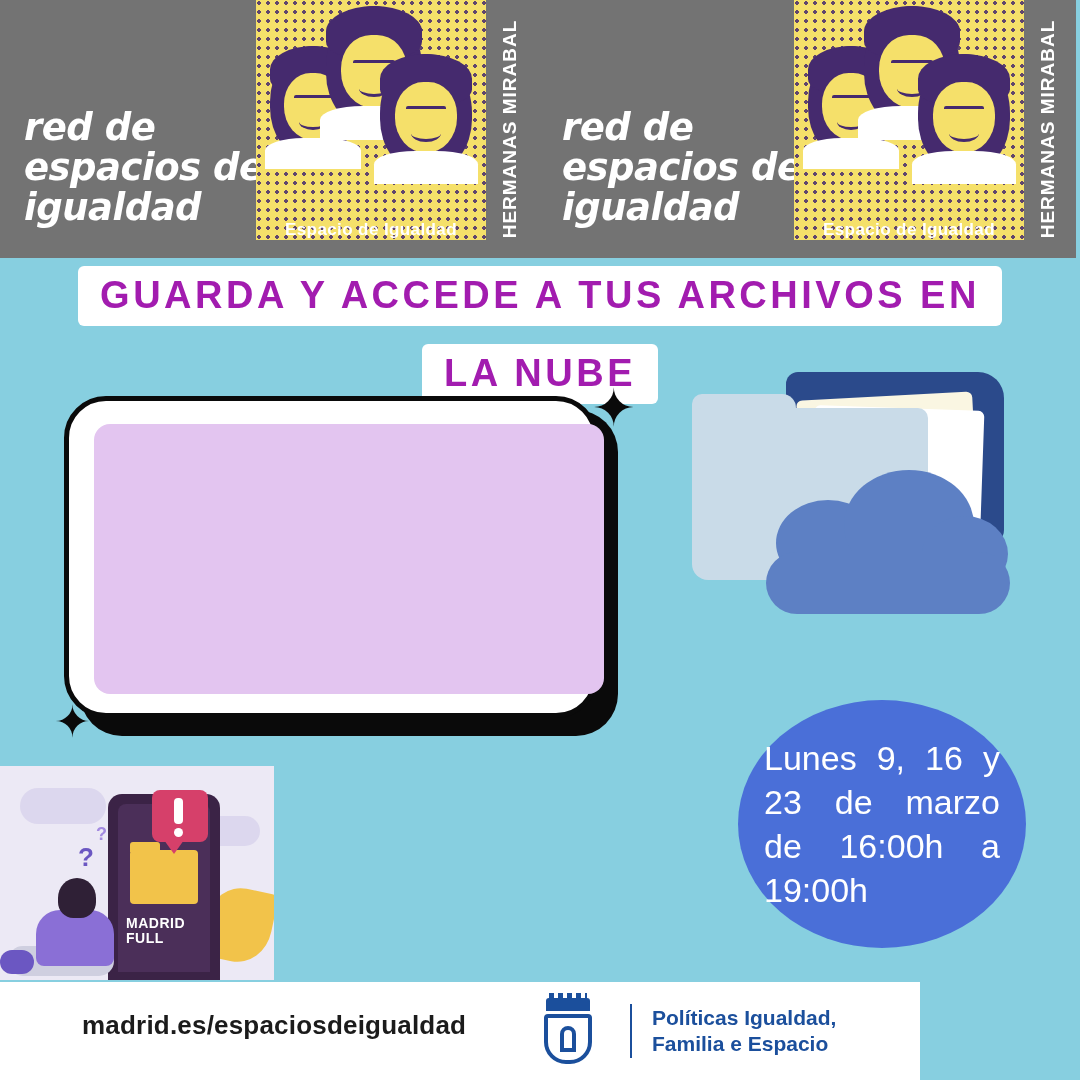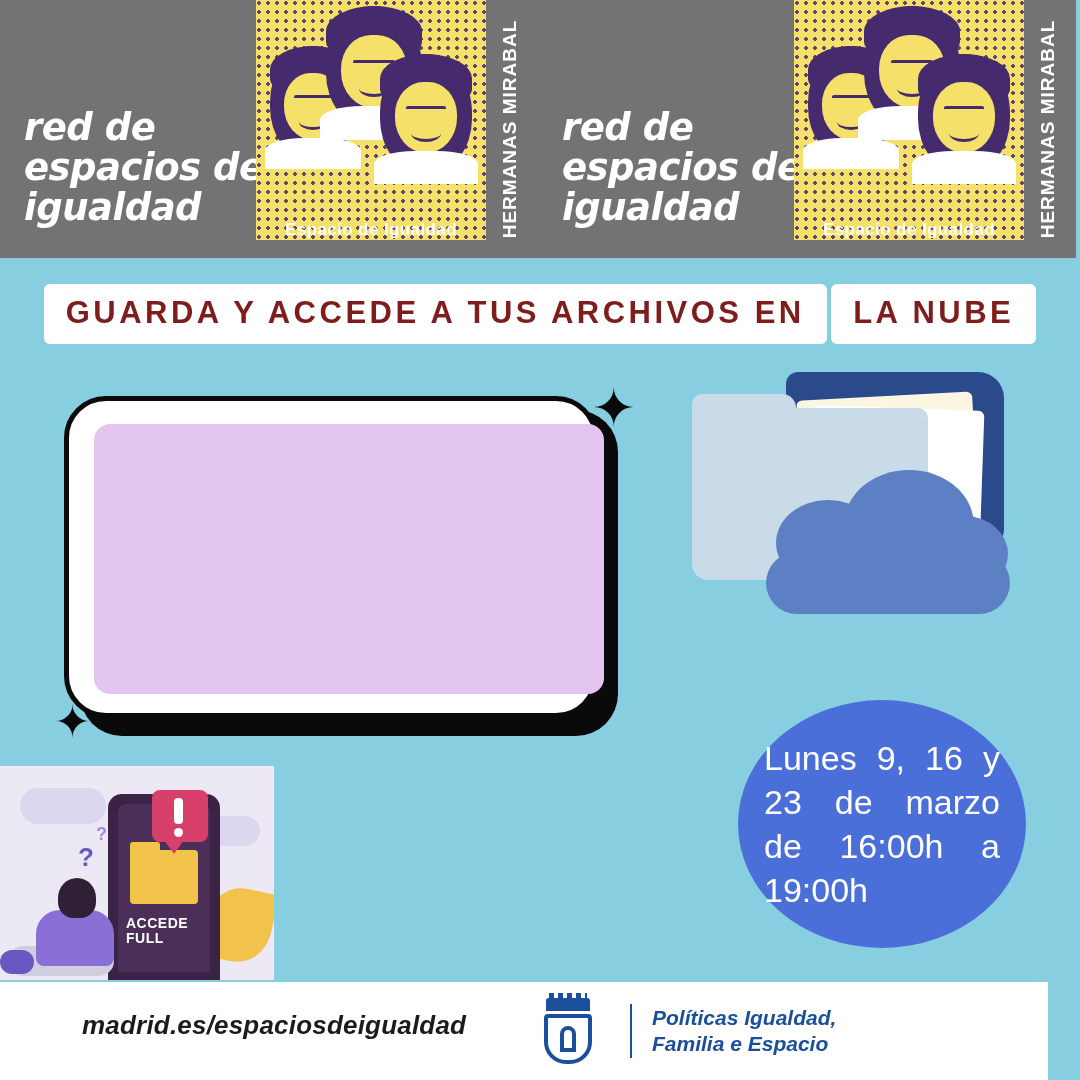--- a/index.html
+++ b/index.html
@@ -152,24 +152,24 @@
   .title-wrap {
     position: absolute;
     top: 266px;
     left: 0;
     width: 1080px;
     text-align: center;
   }
   .title-line {
     display: inline-block;
     background: #ffffff;
-    color: #7f1d1d;
-    font-family: "Liberation Sans", sans-serif;
-    font-weight: bold;
-    font-size: 31px;
+    color: #a21caf;
+    font-family: "Liberation Sans", sans-serif;
+    font-weight: bold;
+    font-size: 38px;
     letter-spacing: 3.5px;
     padding: 9px 22px 11px 22px;
     line-height: 40px;
     white-space: nowrap;
   }
   .title-line.l1 { border-radius: 6px; }
   .title-line.l2 { border-radius: 6px; margin-top: 18px; }
 
   
   .card-shadow {
@@ -421,26 +421,25 @@
     position: absolute; left: 96px; top: 58px;
     color: #a38ae0; font-size: 18px; font-weight: bold;
     font-family: "Liberation Sans", sans-serif;
   }
 
   
   .footer {
     position: absolute;
     left: 0;
     bottom: 0;
-    width: 1048px;
+    width: 920px;
     height: 98px;
     background: #ffffff;
     display: flex;
     align-items: center;
-    font-style: italic;
   }
   .footer-url {
     position: absolute;
     left: 82px;
     top: 28px;
     color: #1b1b1b;
     font-family: "Liberation Sans", sans-serif;
     font-weight: bold;
     font-size: 26px;
     letter-spacing: 0.2px;
@@ -626,21 +625,21 @@
     <div class="ph-cloud1"></div>
     <div class="ph-cloud2"></div>
     <div class="ph-swoosh"></div>
     <div class="ph-phone"></div>
     <div class="ph-screen"></div>
     <div class="ph-folder-tab"></div>
     <div class="ph-folder"></div>
     <div class="ph-badge"></div>
     <div class="ph-bang"></div>
     <div class="ph-bang-dot"></div>
-    <div class="ph-memfull">ACCEDE FULL</div>
+    <div class="ph-memfull">MADRID FULL</div>
     <div class="ph-q1">?</div>
     <div class="ph-q2">?</div>
     <div class="ph-person-legs"></div>
     <div class="ph-foot"></div>
     <div class="ph-person-body"></div>
     <div class="ph-person-head"></div>
   </div>
 
   <div class="footer">
     <div class="footer-url">madrid.es/espaciosdeigualdad</div>

